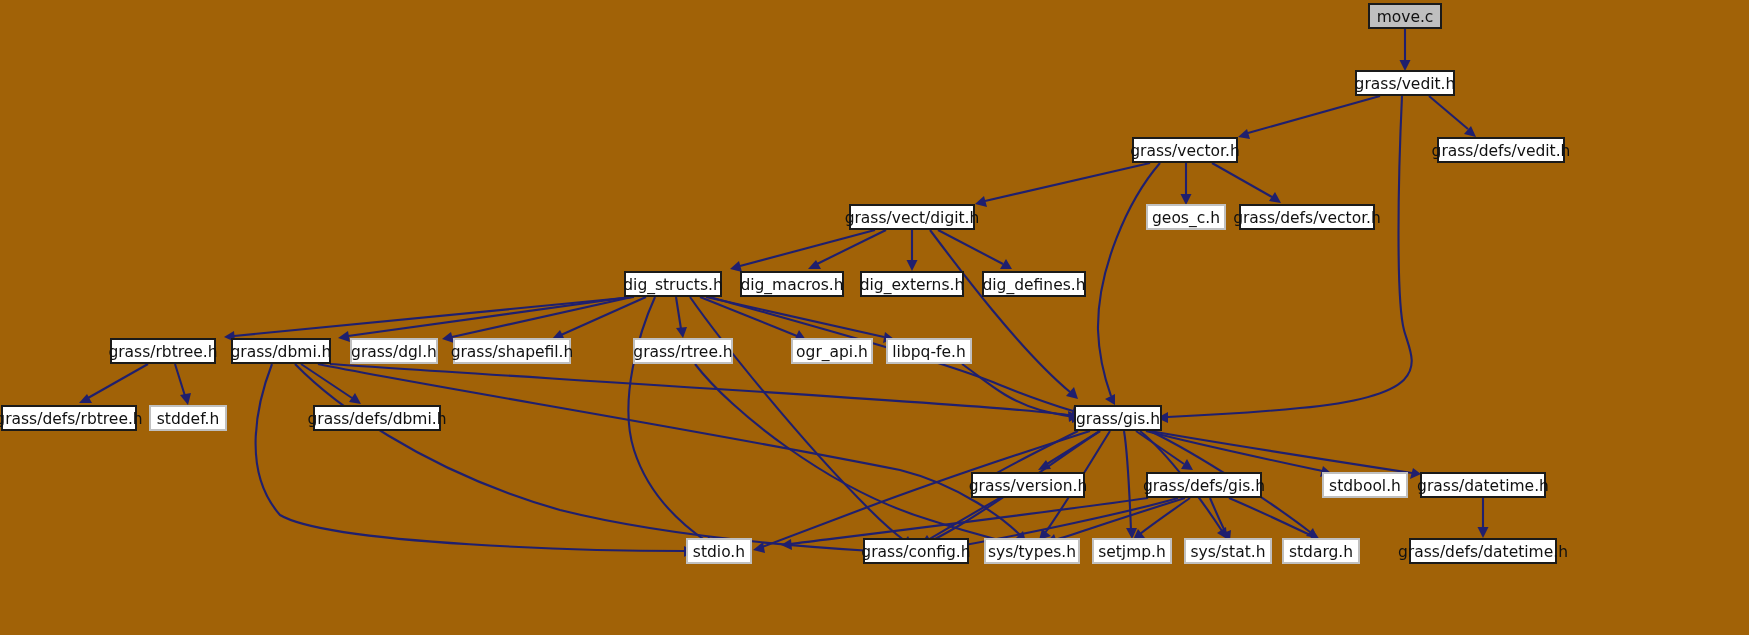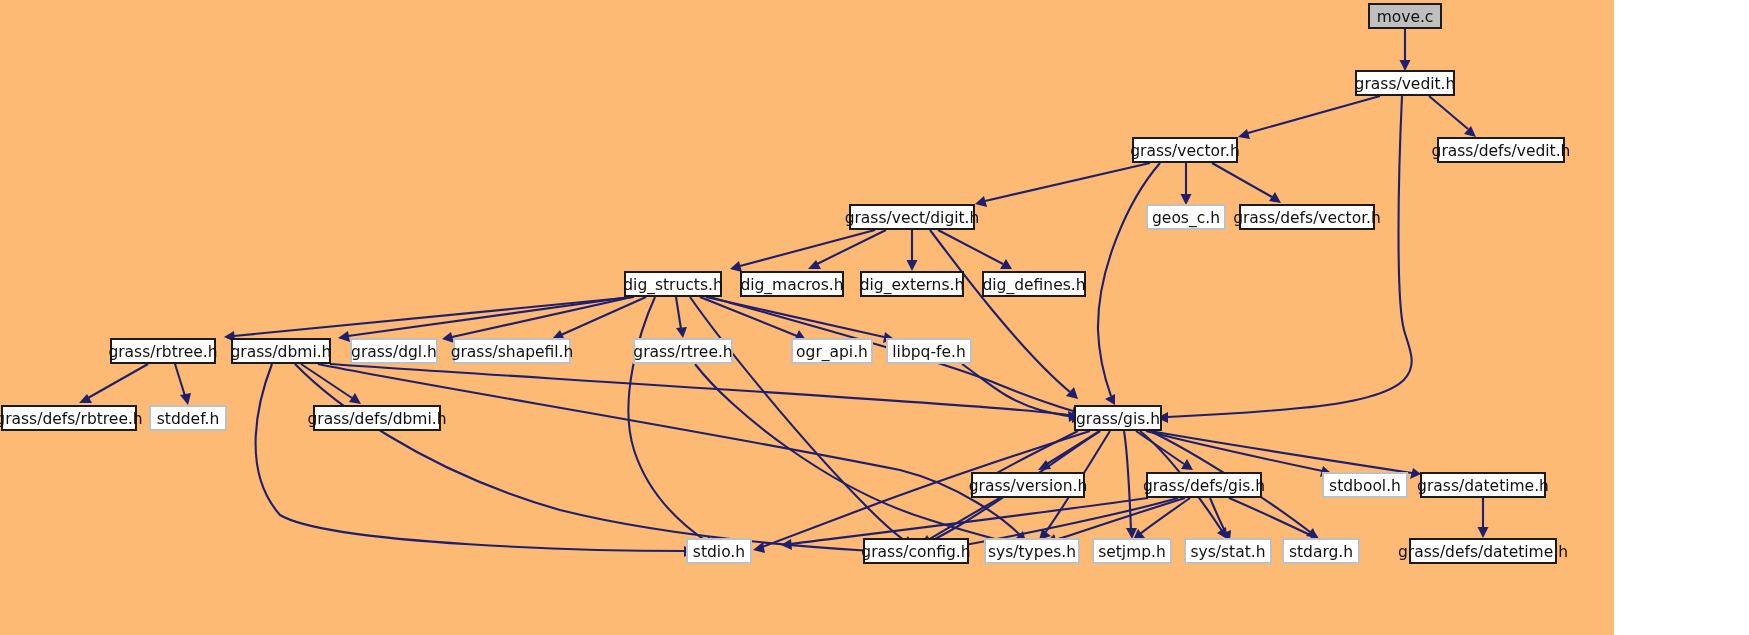--- a/index.html
+++ b/index.html
@@ -8,23 +8,23 @@
     background: #ffffff;
   }
   body {
     font-family: "DejaVu Sans", sans-serif;
     width: 1749px;
     height: 635px;
     overflow: hidden;
   }
   #graph-root {
     position: relative;
-    width: 1614px;
+    width: 1749px;
     height: 635px;
-    background: #fdba74;
+    background: #a16207;
   }
   svg#dep-graph {
     display: block;
     width: 1749px;
     height: 635px;
   }
   .edge-line {
     fill: none;
     stroke: #1f1f6e;
     stroke-width: 2.1px;

